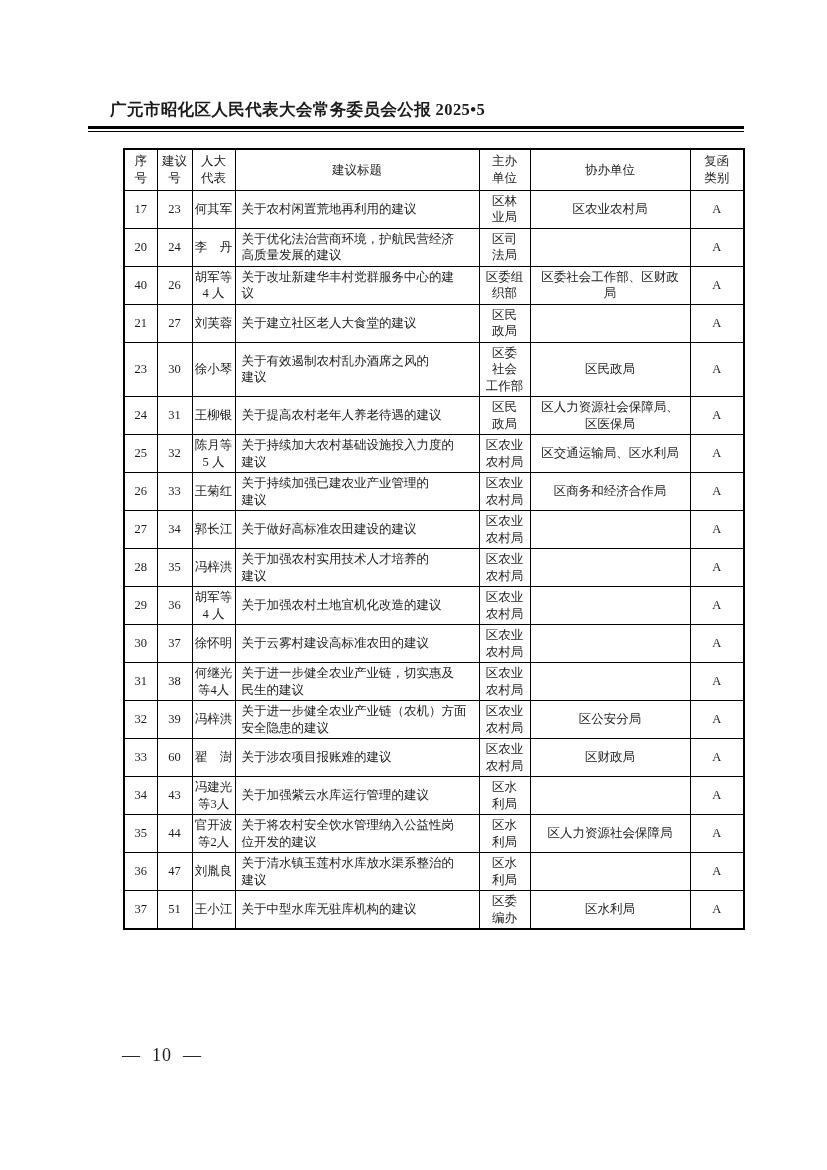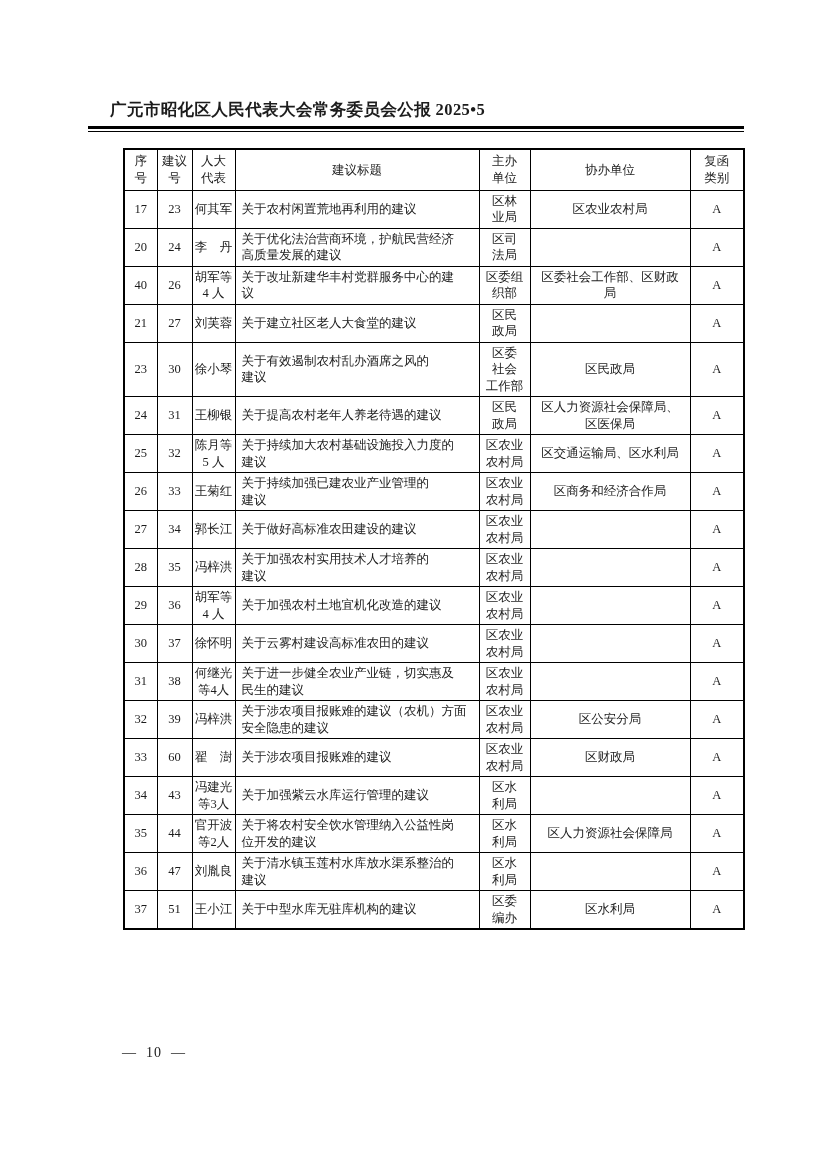--- a/index.html
+++ b/index.html
@@ -63,21 +63,21 @@
   .main td.c-title {
     text-align: left;
     padding: 2px 6px;
     white-space: pre-line;
     font-family: Liberation Serif, serif;
   }
   .main td.c-co { padding: 2px 6px; }
   .page-footer {
     position: absolute;
     left: 122px; top: 1045px;
-    font-size: 14px;
+    font-size: 18px;
     white-space: pre;
     letter-spacing: 1px;
   }
 </style>
 </head>
 <body>
 
 <div class="page">
 
   <div class="running-header">广元市昭化区人民代表大会常务委员会公报 2025•5</div>
@@ -249,21 +249,21 @@
 民生的建议</td>
     <td class="c-host">区农业
 农村局</td>
     <td class="c-co"></td>
     <td class="c-cat">A</td>
   </tr>
         <tr>
     <td class="c-seq">32</td>
     <td class="c-no">39</td>
     <td class="c-rep">冯梓洪</td>
-    <td class="c-title">关于涉农项目报账难的建议（农机）方面
+    <td class="c-title">关于进一步健全农业产业链（农机）方面
 安全隐患的建议</td>
     <td class="c-host">区农业
 农村局</td>
     <td class="c-co">区公安分局</td>
     <td class="c-cat">A</td>
   </tr>
         <tr>
     <td class="c-seq">33</td>
     <td class="c-no">60</td>
     <td class="c-rep">翟　澍</td>

